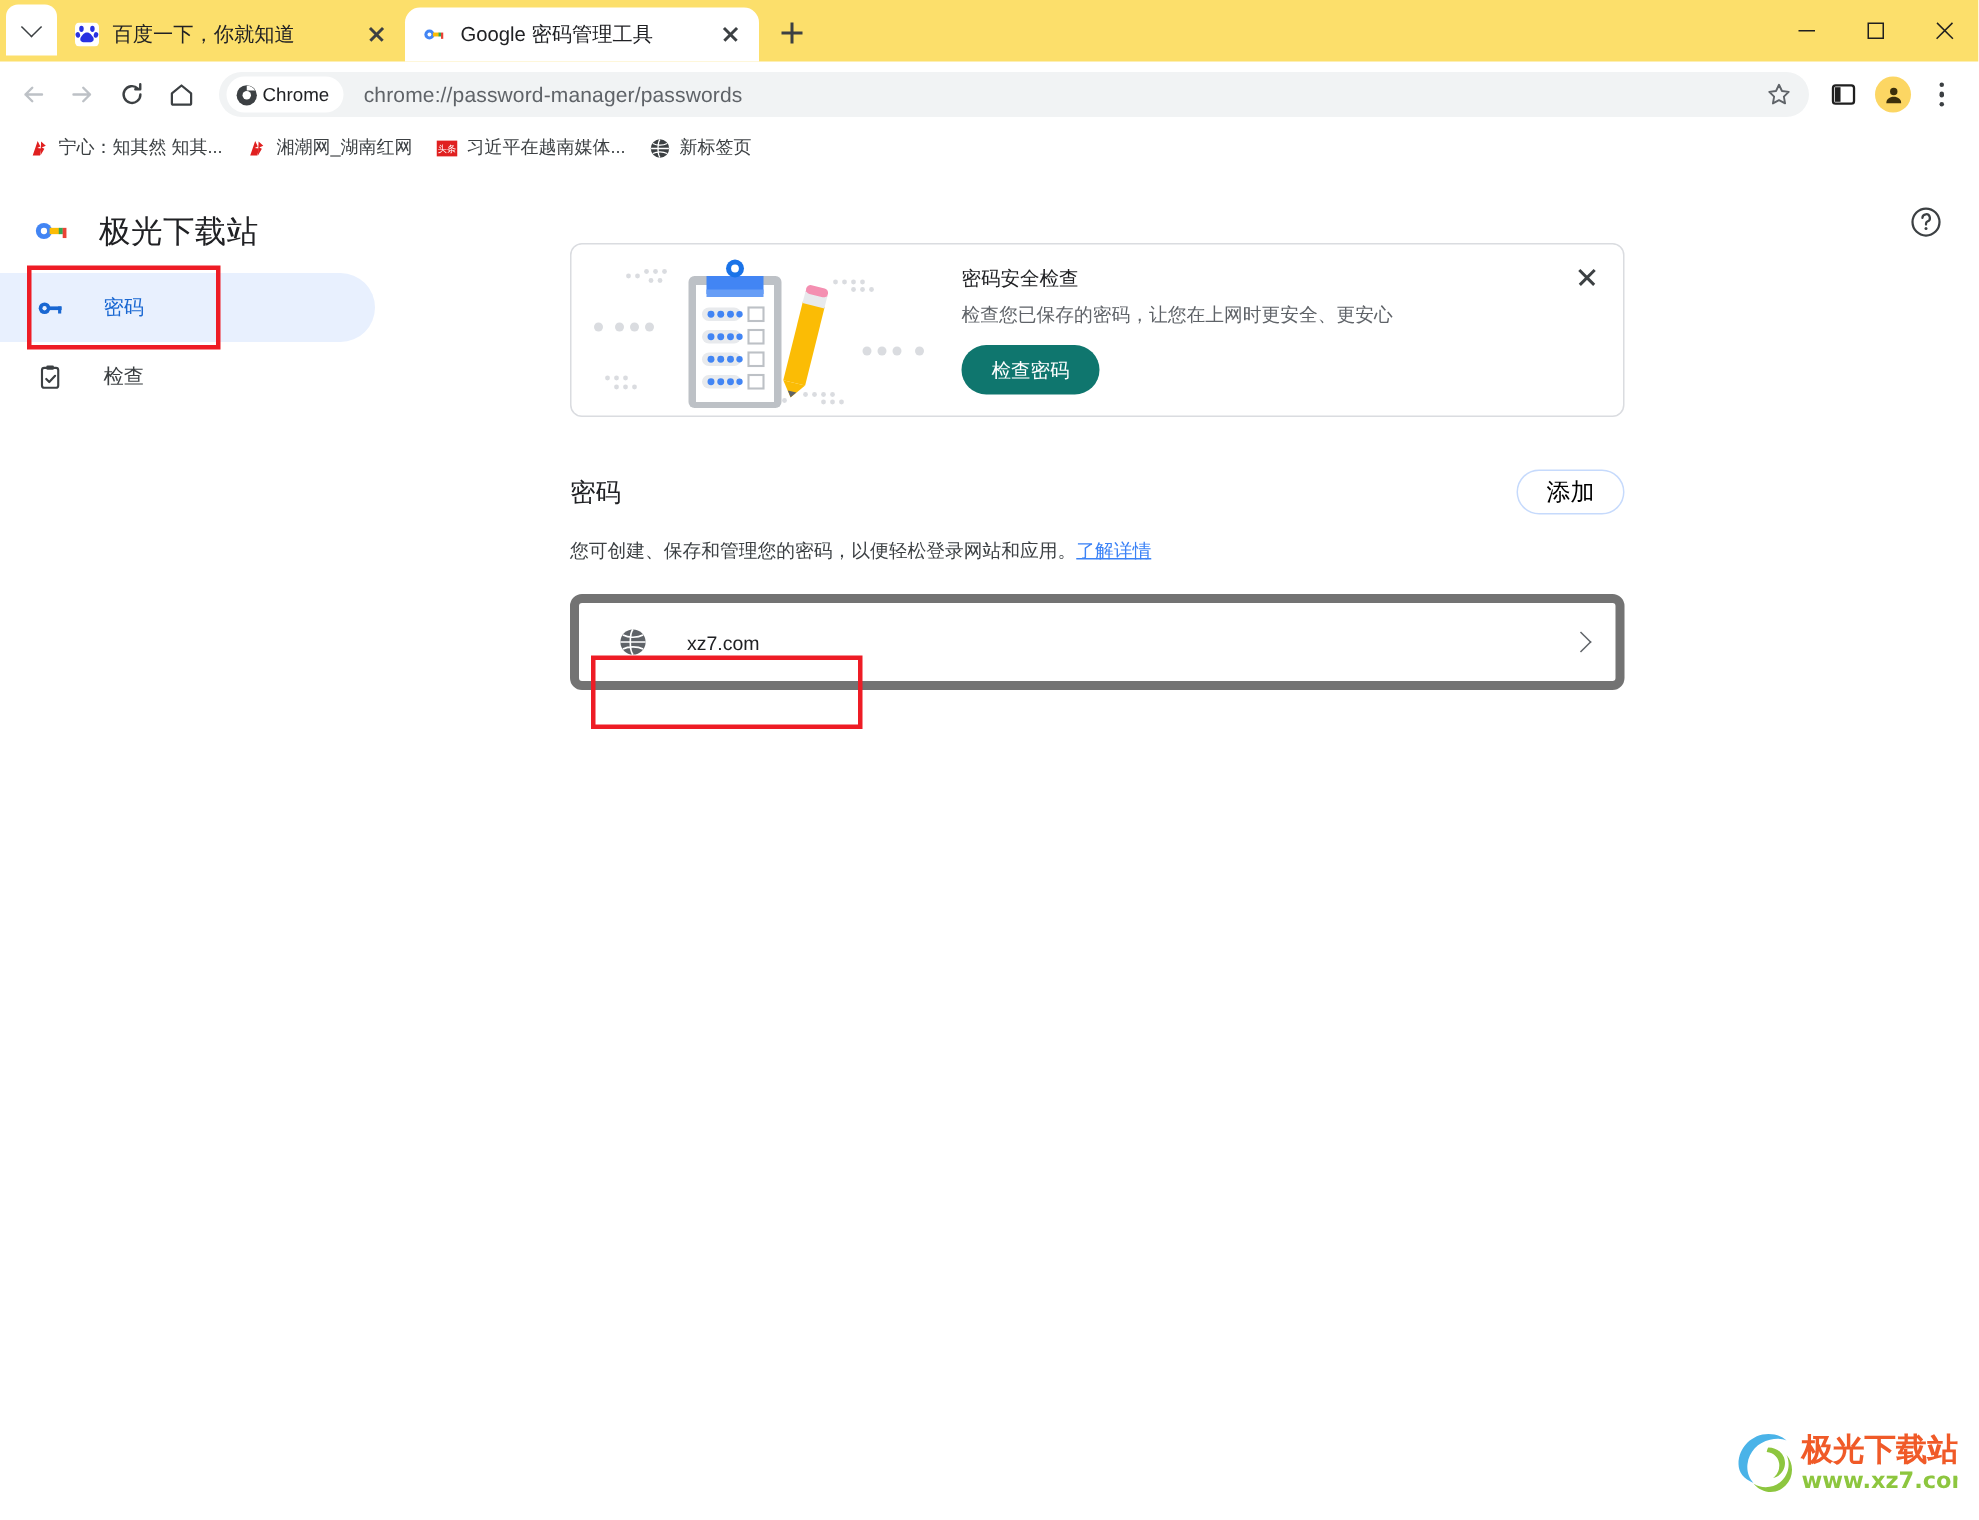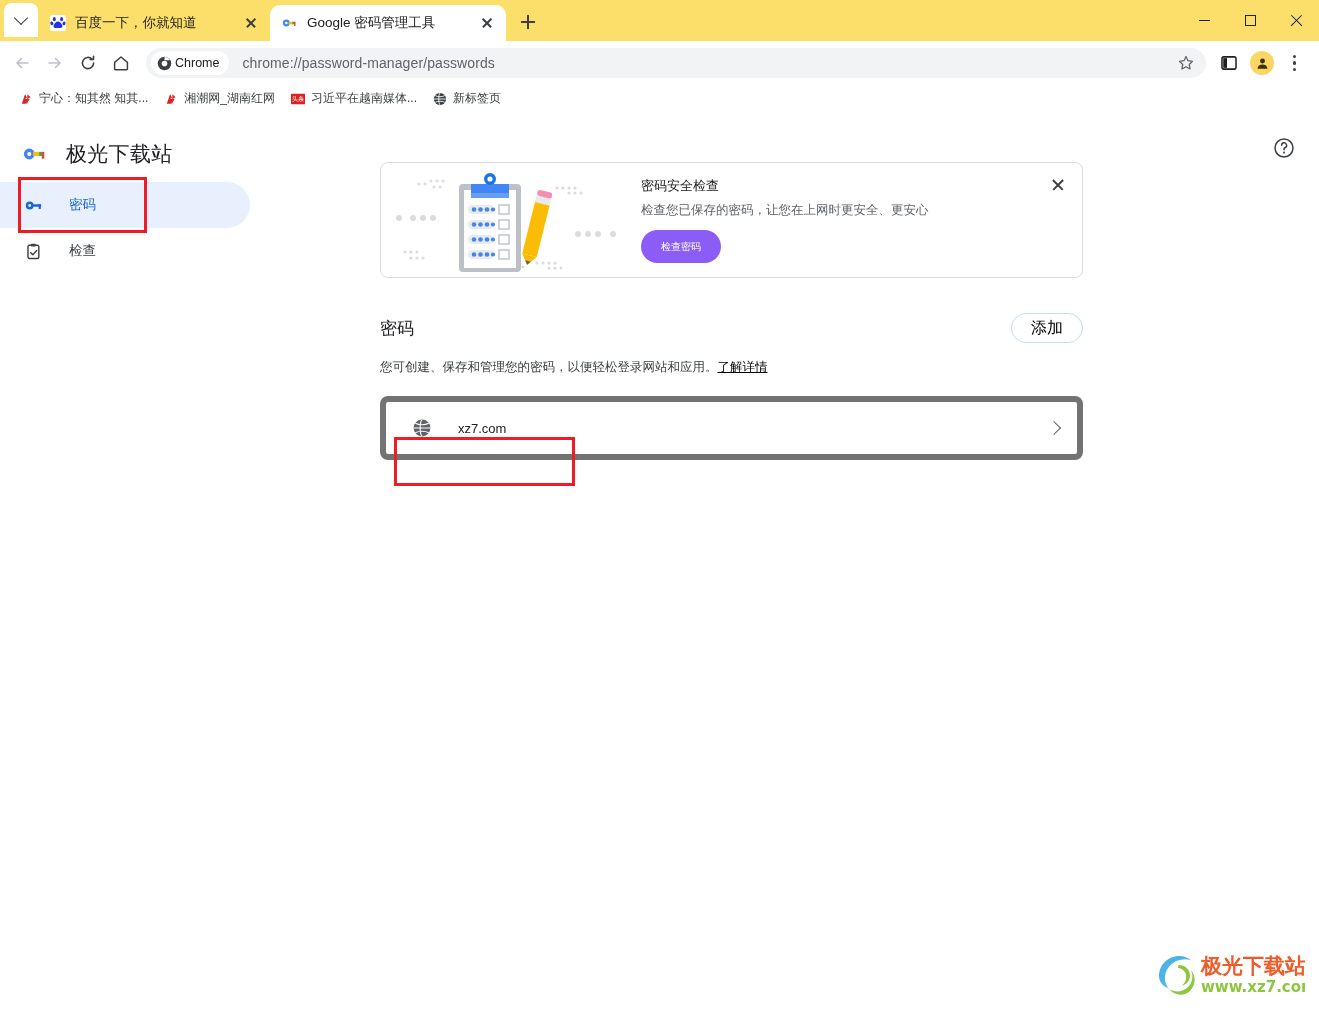--- a/index.html
+++ b/index.html
@@ -173,21 +173,21 @@
     position: relative;
     overflow: hidden;
   }
   .illus { width: 256px; height: 116px; flex:none; position:relative; }
   .cardtxt { padding-left: 4px; }
   .cardtitle { font-size: 13px; color:#202124; margin-bottom: 7px;}
   .cardsub { font-size: 12.5px; color:#5f6368; margin-bottom: 11px;}
   .btnblue {
     display:inline-flex; align-items:center; justify-content:center;
     height: 33px; padding: 0 20px; border-radius: 17px;
-    background:#8b5cf6; color:#fff; font-size: 10px; border:none; cursor:pointer;
+    background:#0f766e; color:#fff; font-size: 13px; border:none; cursor:pointer;
   }
   .cardclose{
     position:absolute; right:12px; top:10px;
     width:24px;height:24px; cursor:pointer;
   }
   .cardclose:before,.cardclose:after{
     content:"";position:absolute;left:5px;top:11px;width:14px;height:1.5px;background:#3c4043;
   }
   .cardclose:before{transform:rotate(45deg);} .cardclose:after{transform:rotate(-45deg);}
 
@@ -195,21 +195,21 @@
     margin-top: 35px;
     display:flex; align-items:center; justify-content:space-between;
   }
   .secttitle { font-size: 17px; color:#202124; }
   .btnoutline {
     height: 30px; padding: 0 19px; border-radius: 15px;
     border: 1px solid #c6dafc; background:#fff;
     color:#000000; font-size:16px; cursor:pointer;
   }
   .sectsub { margin-top: 16px; font-size: 12.5px; color:#3c4043; }
-  .sectsub a { color:#000000; text-decoration: underline; }
+  .sectsub a { color:#3b82f6; text-decoration: underline; }
 
   .listcard {
     margin-top: 20px;
     border: 6px solid #737373; border-radius: 8px; background:#fff;
     overflow: hidden;
   }
   .listrow {
     height: 52px; display:flex; align-items:center;
     padding: 0 18px 0 26px; cursor:pointer;
   }

